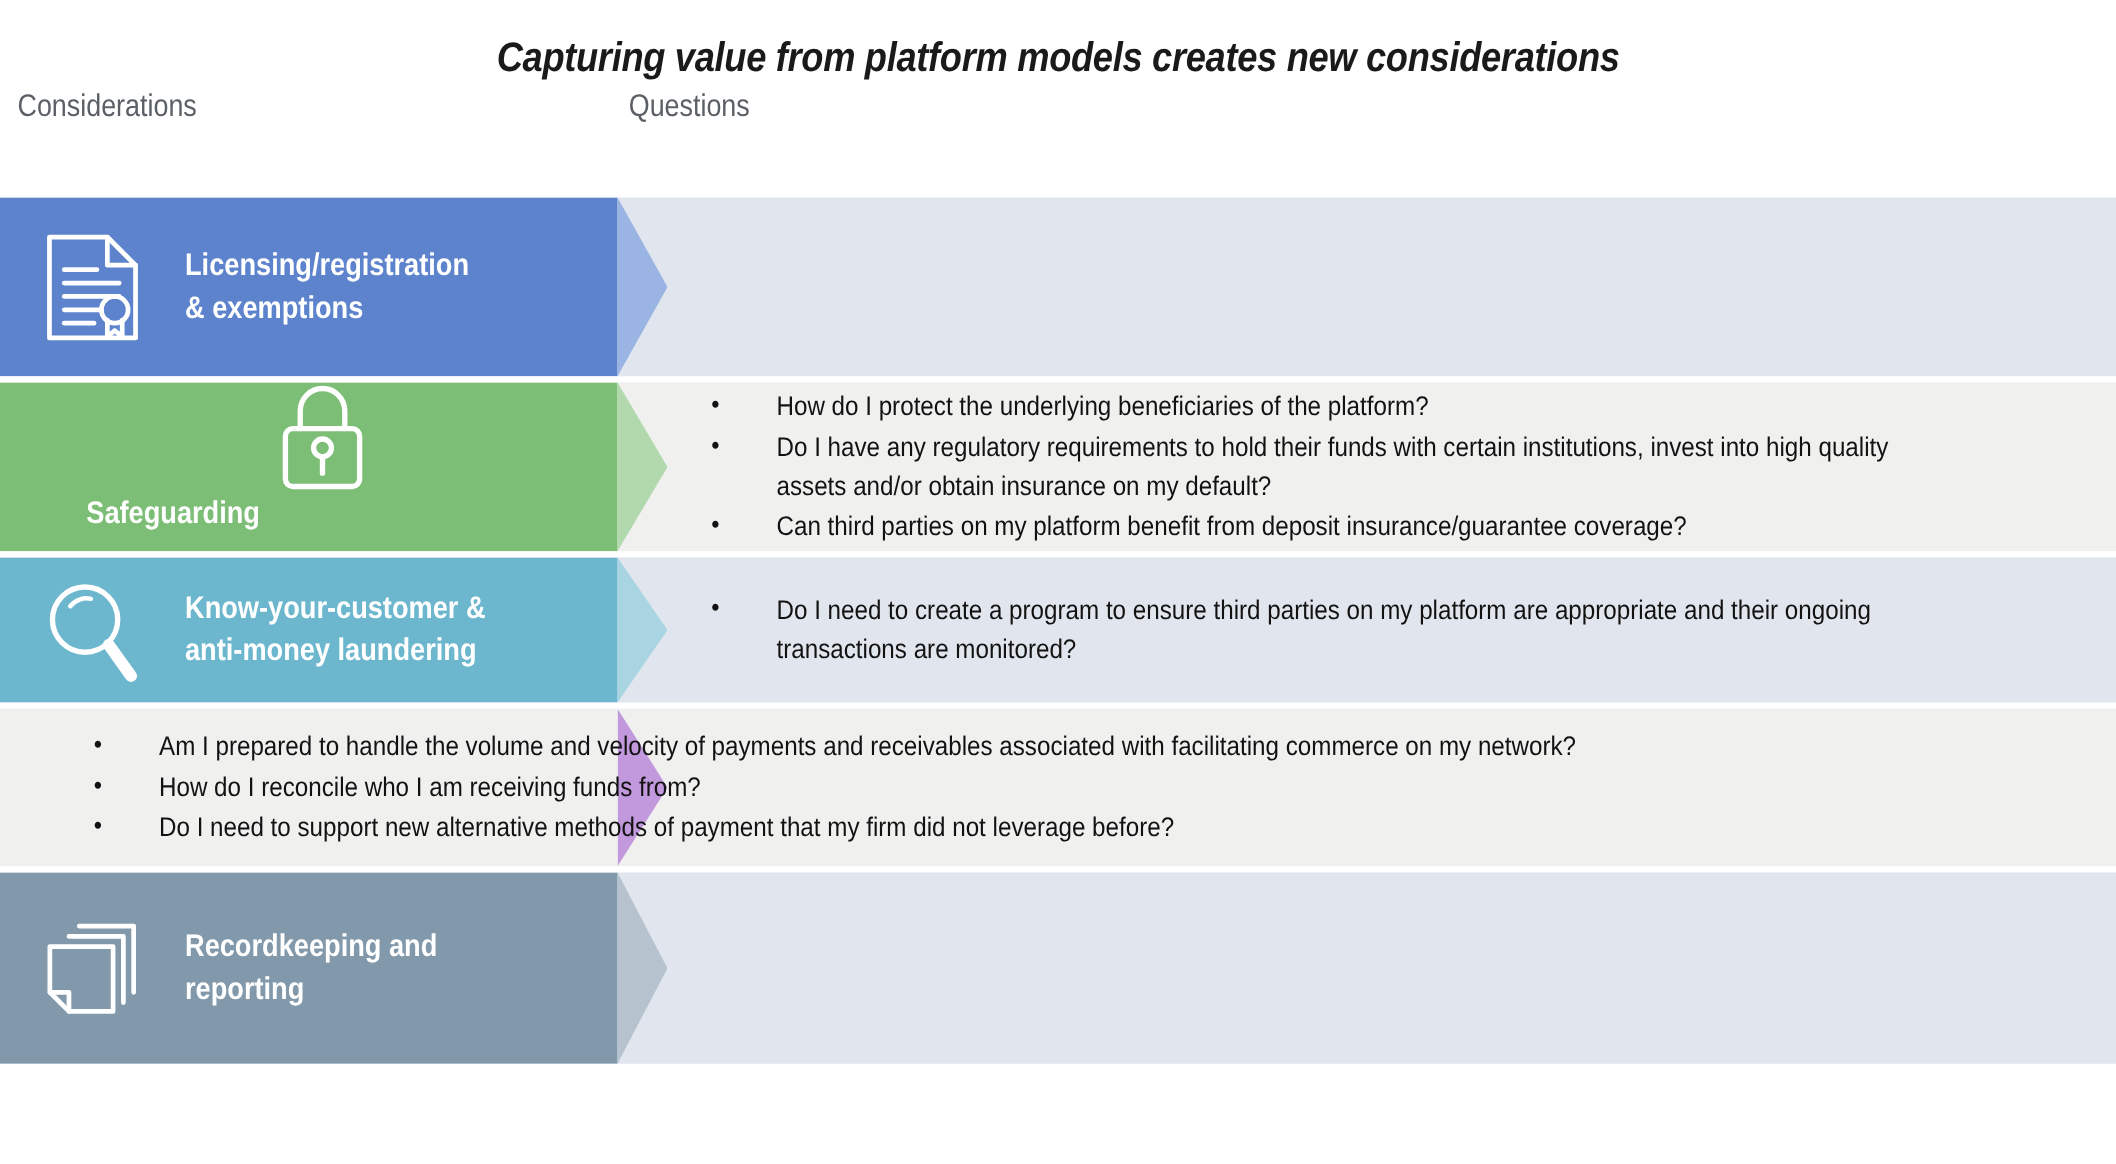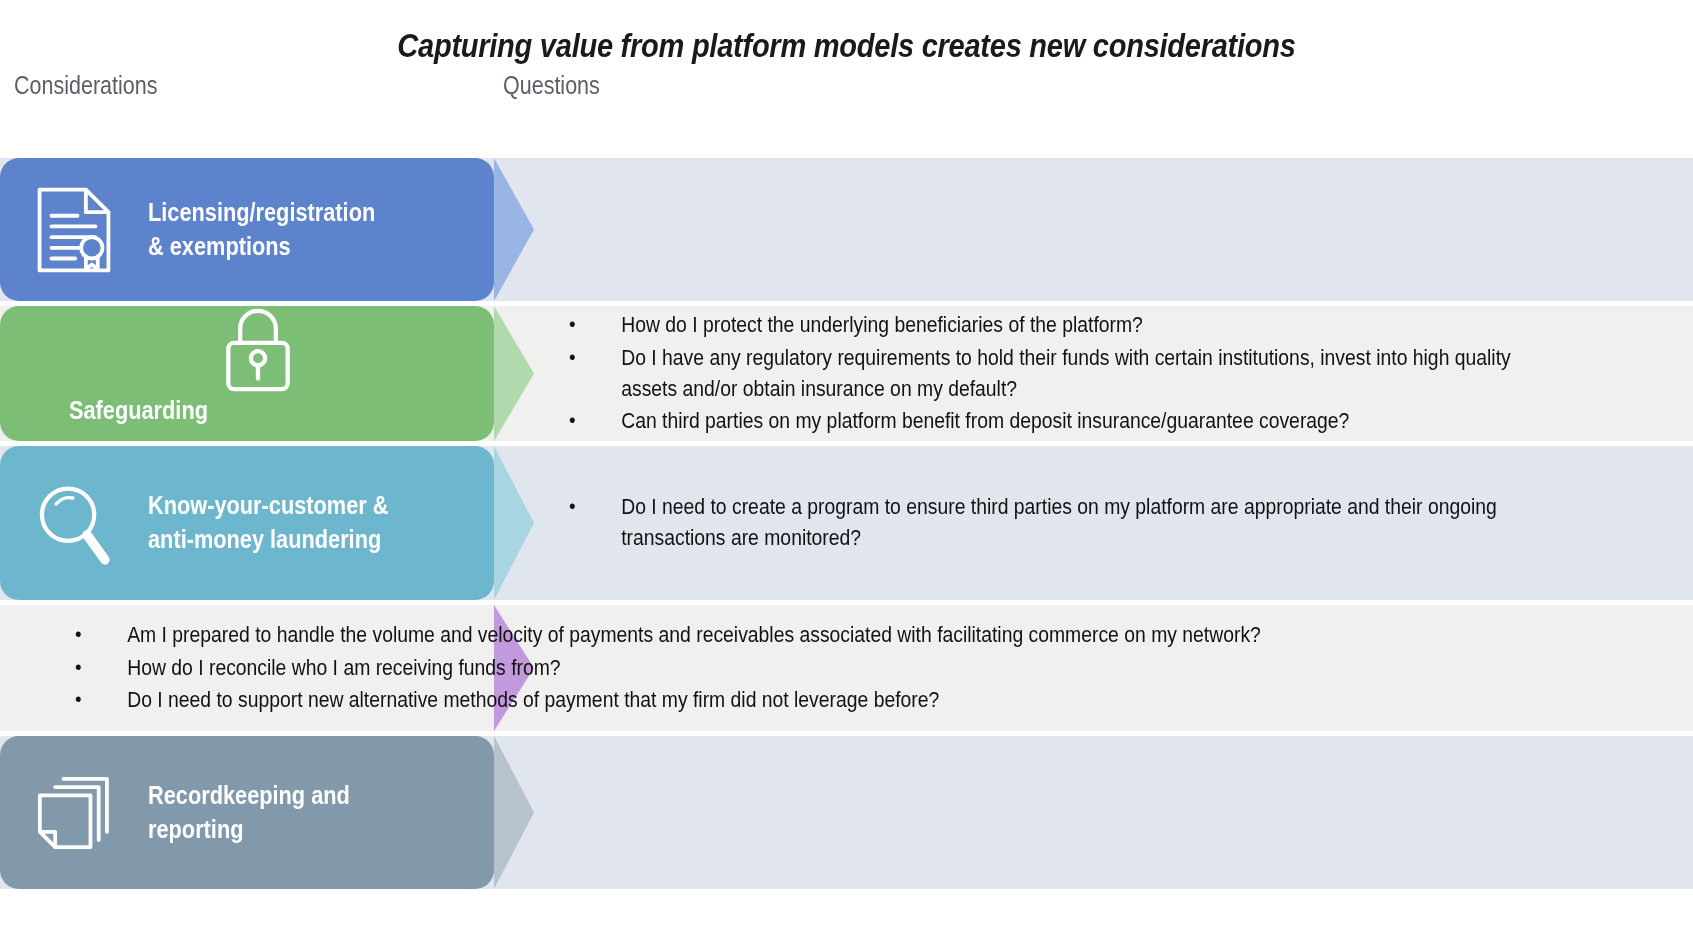--- a/index.html
+++ b/index.html
@@ -65,21 +65,20 @@
   .row:last-child { border-bottom: none; }
 
   .band {
     position: relative;
     width: 494px;
     min-width: 494px;
     display: flex;
     align-items: center;
     box-sizing: border-box;
     padding-left: 22px;
-    border-radius: 19px;
   }
   .band-icon {
     width: 104px;
     min-width: 104px;
     display: flex;
     align-items: center;
     justify-content: center;
   }
   .band-icon svg { display: block; }
   .band-label {
@@ -140,21 +139,21 @@
     position: absolute;
     left: 0;
     top: -1px;
     font-size: 21px;
     color: #121212;
   }
 
   
   .row-0 { height: 148px; }
   .row-1 { height: 140px; }
-  .row-2 { height: 159px; }
+  .row-2 { height: 121px; }
   .row-3 { height: 131px; }
   .row-4 { height: 153px; }
 </style>
 </head>
 <body>
 
 <div class="slide-title">Capturing value from platform models creates new considerations</div>
 
 <div class="col-headers">
   <div class="col-header col-header-considerations">Considerations</div>

